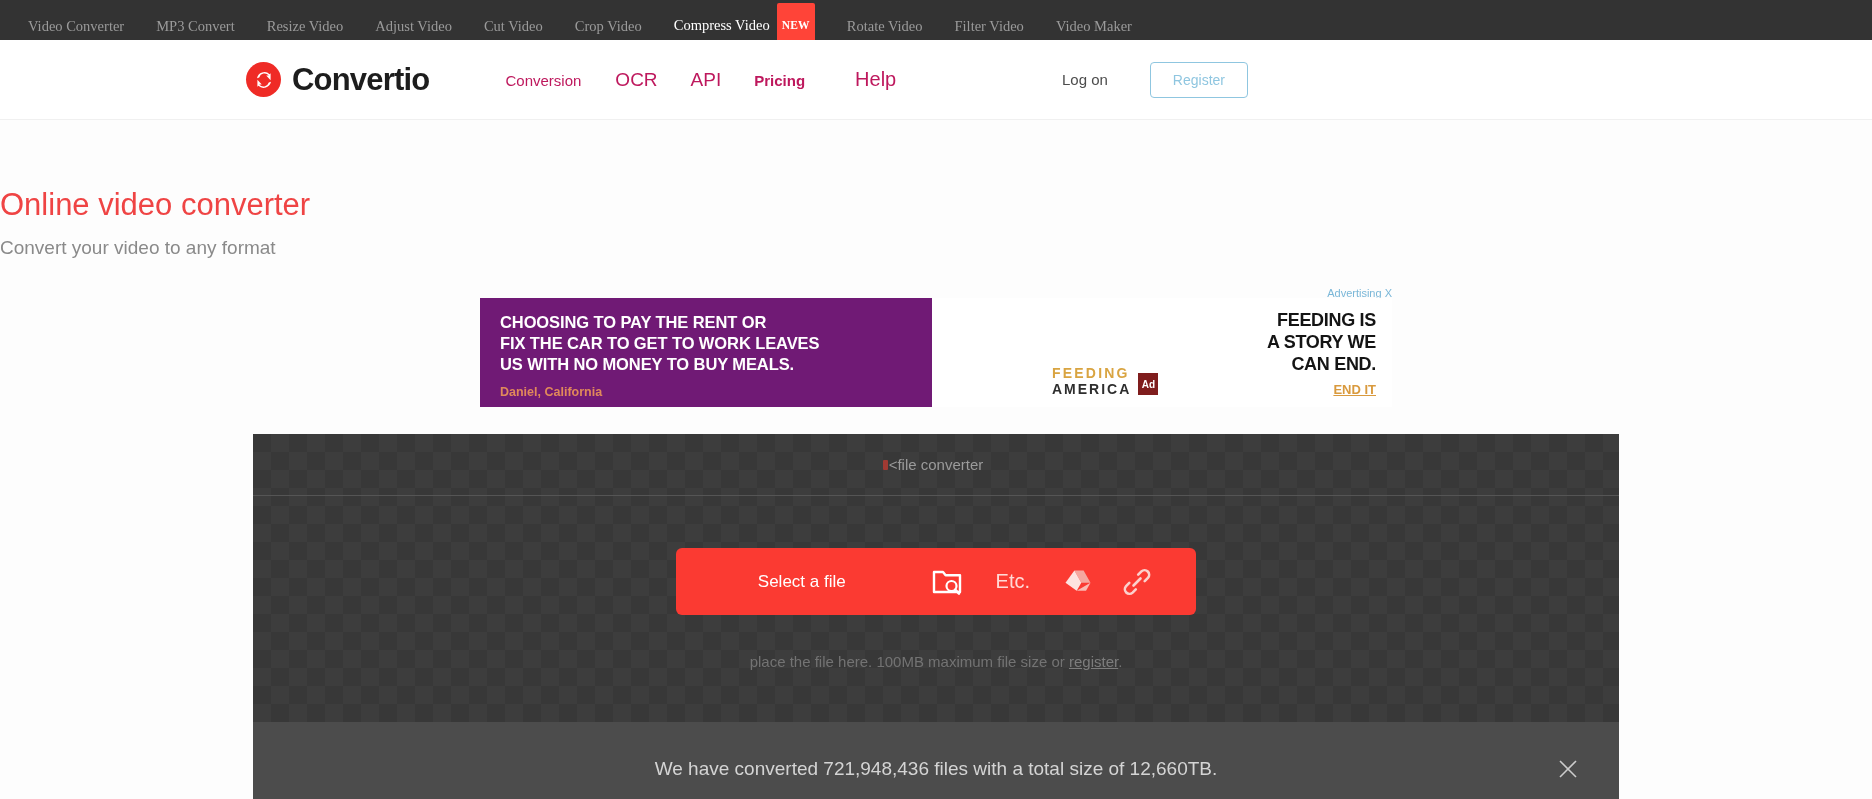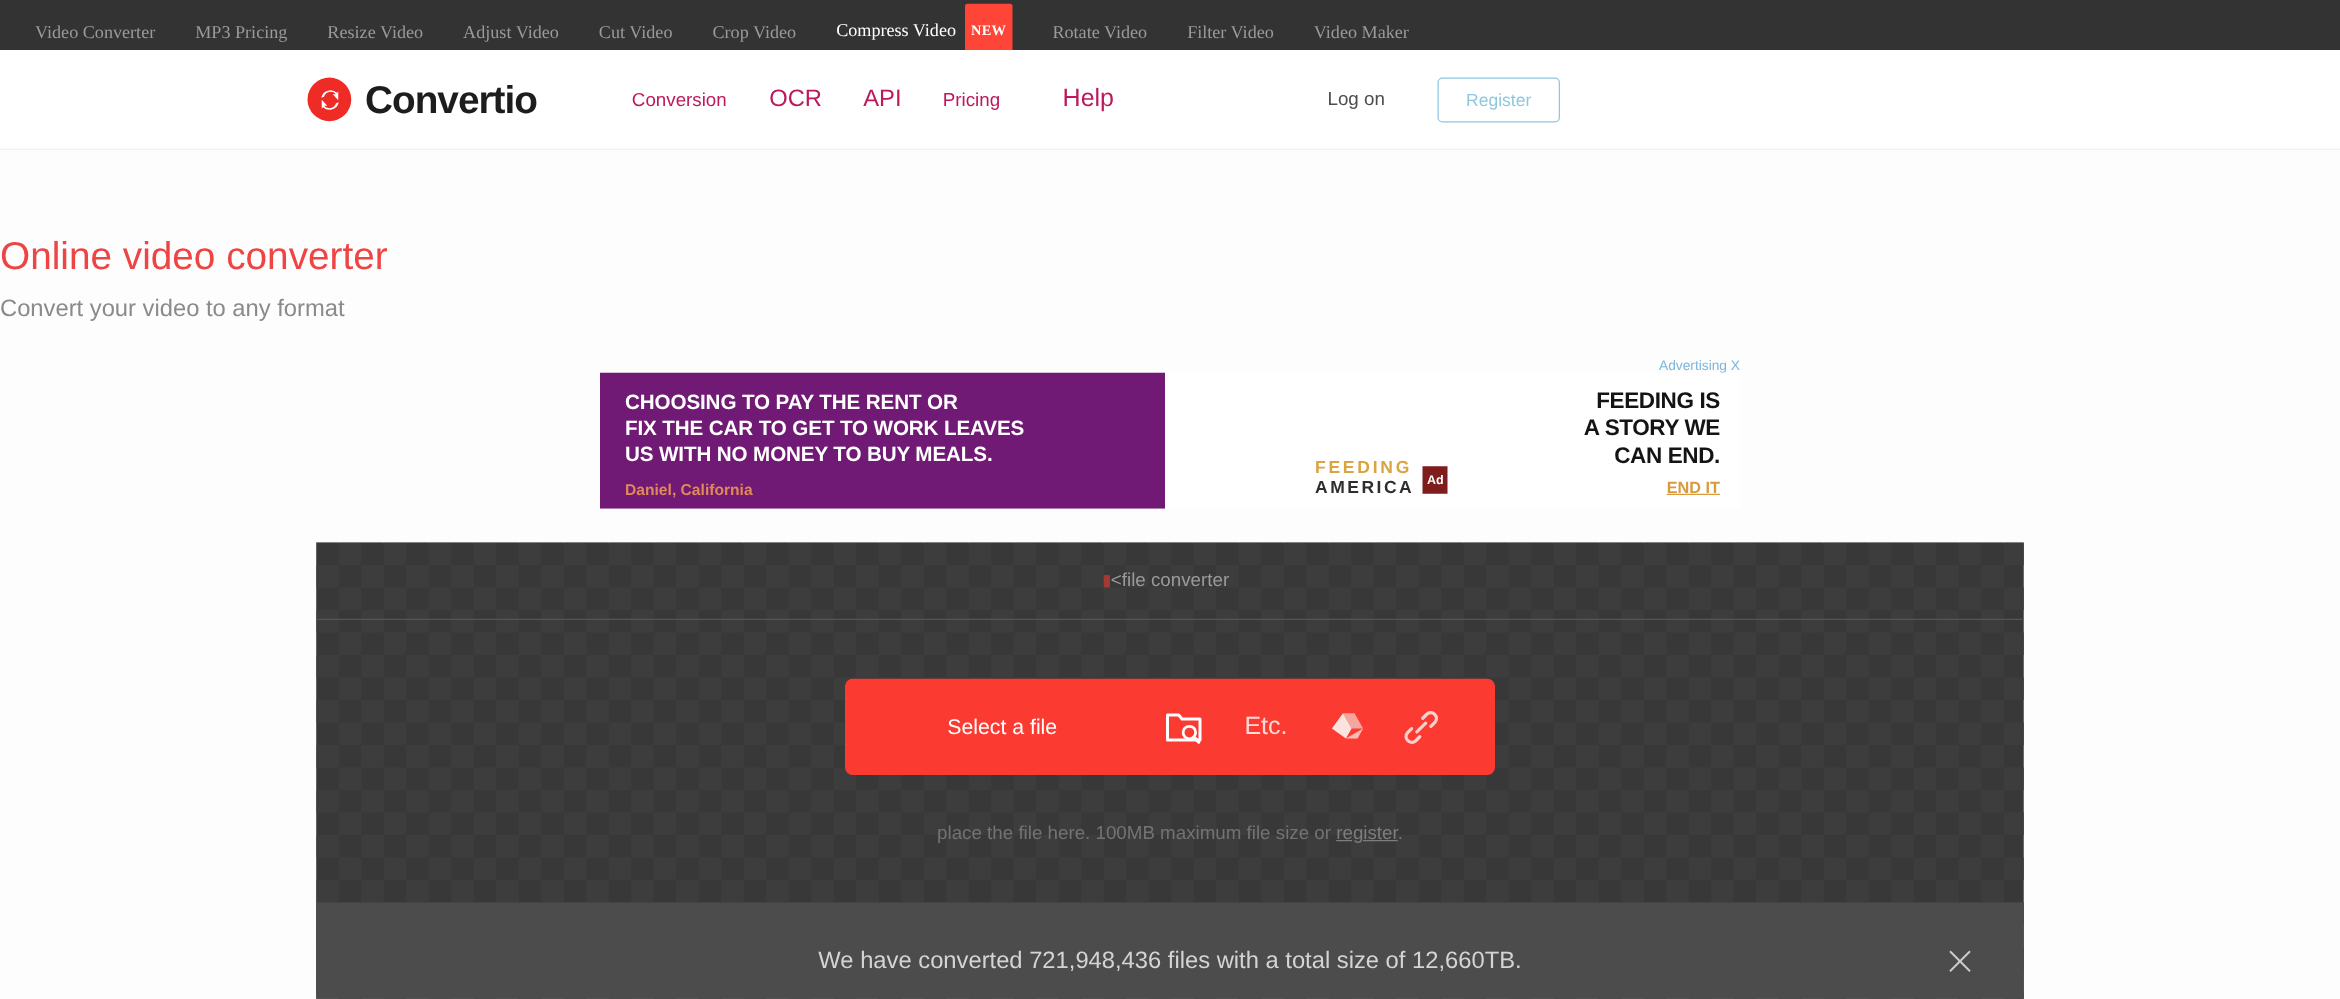--- a/index.html
+++ b/index.html
@@ -99,21 +99,21 @@
   }
   .header-nav a {
     text-decoration: none;
     color: #be185d;
     white-space: nowrap;
     cursor: pointer;
   }
   .hn-conversion { font-size: 15px; color: #666; padding: 0 34px 0 0; }
   .hn-ocr       { font-size: 19px; padding: 0 33px 0 0; }
   .hn-api       { font-size: 19px; padding: 0 33px 0 0; }
-  .hn-pricing   { font-size: 15px; color: #666; padding: 0 50px 0 0; }
+  .hn-pricing   { font-size: 15px; color: #666; padding: 0 50px 0 0; font-weight: bold; }
   .hn-help      { font-size: 20px; }
 
   .header-right {
     position: absolute;
     right: 0;
     top: 50%;
     transform: translateY(-50%);
     display: flex;
     align-items: center;
     gap: 0;
@@ -285,21 +285,21 @@
   }
   .dz-body {
     height: 226px;
     display: flex;
     flex-direction: column;
     align-items: center;
     justify-content: center;
   }
   .select-bar {
     width: 520px;
-    height: 77px;
+    height: 67px;
     background: #fb3a32;
     border-radius: 6px;
     display: flex;
     align-items: center;
     cursor: pointer;
     padding: 0 30px 0 0;
   }
   .sb-label {
     color: #ffffff;
     font-size: 17px;
@@ -356,21 +356,21 @@
     width: 26px; height: 26px;
     display: flex; align-items: center; justify-content: center;
   }
 </style>
 </head>
 <body>
 
 <div class="topbar">
   <nav class="topbar-nav">
     <a class="topbar-link"><span>Video Converter</span></a>
-    <a class="topbar-link"><span>MP3 Pricing</span></a>
+    <a class="topbar-link"><span>MP3 Convert</span></a>
     <a class="topbar-link"><span>Resize Video</span></a>
     <a class="topbar-link"><span>Adjust Video</span></a>
     <a class="topbar-link"><span>Cut Video</span></a>
     <a class="topbar-link"><span>Crop Video</span></a>
     <a class="topbar-link active"><span>Compress Video</span><span class="new-badge">NEW</span></a>
     <a class="topbar-link"><span>Rotate Video</span></a>
     <a class="topbar-link"><span>Filter Video</span></a>
     <a class="topbar-link"><span>Video Maker</span></a>
   </nav>
   <div class="softo-logo">softo</div>

